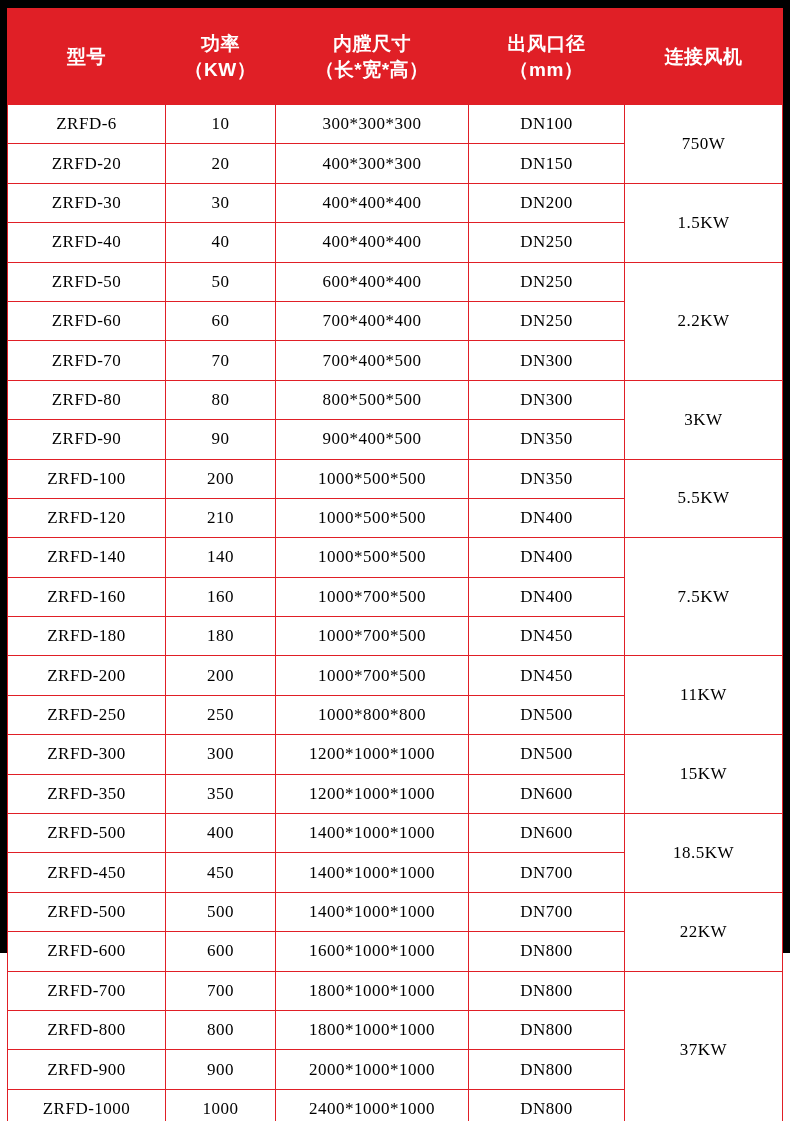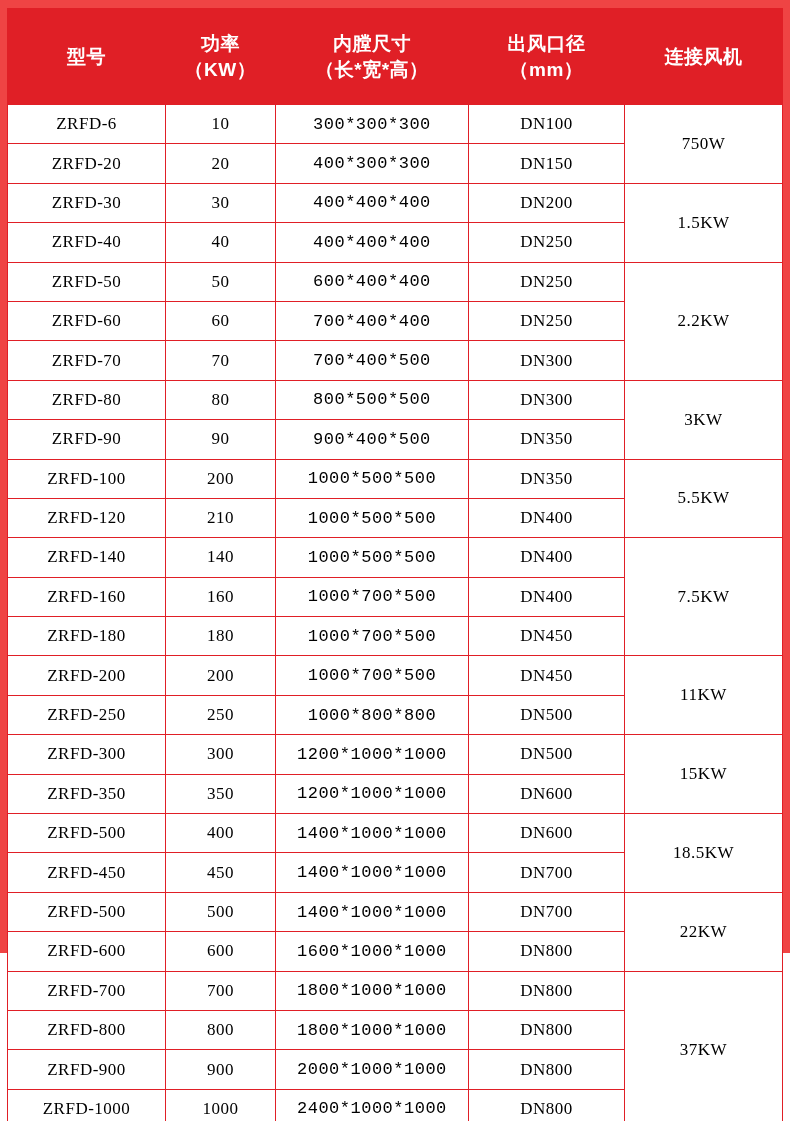--- a/index.html
+++ b/index.html
@@ -10,21 +10,21 @@
   body {
     width: 790px;
     height: 1121px;
     font-family: "Liberation Serif", serif;
   }
   .sheet {
     width: 790px;
     height: 953px;
     box-sizing: border-box;
     padding: 8px 7px 8px 7px;
-    background: #ef4444;
+    background: #000000;
   }
   table.spec {
     border-collapse: collapse;
     width: 776px;
     table-layout: fixed;
   }
   table.spec col.c0 { width: 144px; }
   table.spec col.c1 { width: 100px; }
   table.spec col.c2 { width: 176px; }
   table.spec col.c3 { width: 142px; }
@@ -53,21 +53,21 @@
   }
   .hdr-line { display: block; }
   td.model, td.power, td.dim, td.outlet {
     font-family: "Liberation Serif", serif;
     font-size: 17.5px;
   }
   td.fan {
     font-family: Liberation Serif, serif;
     font-size: 17.5px;
   }
-  td.dim { letter-spacing: 0.3px; font-family: Liberation Mono, monospace; }
+  td.dim { letter-spacing: 0.3px; }
 </style>
 </head>
 <body>
 
 <div class="sheet">
   <table class="spec">
     <colgroup>
       <col class="c0">
         <col class="c1">
         <col class="c2">

